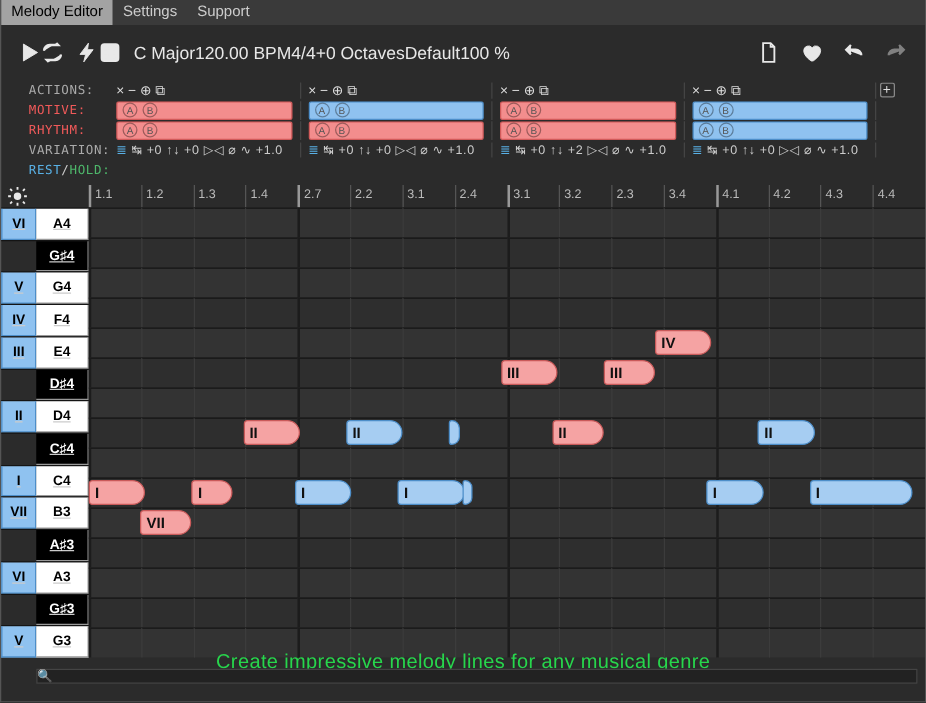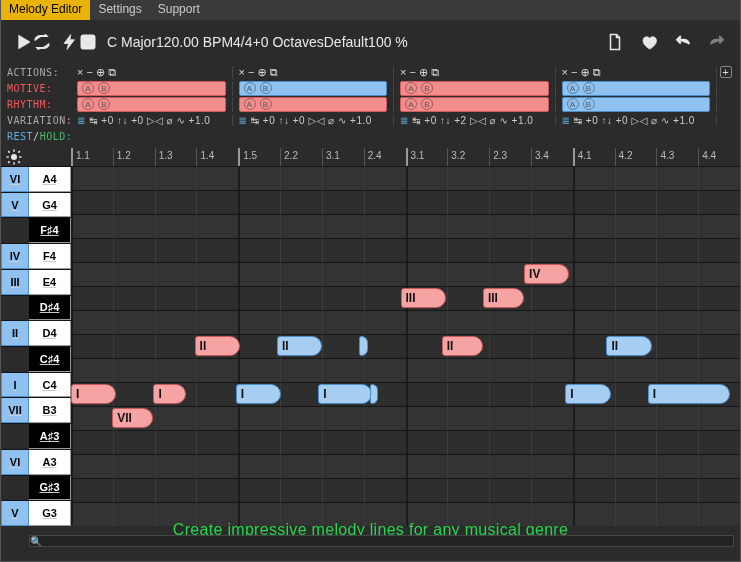--- a/index.html
+++ b/index.html
@@ -1,30 +1,30 @@
 <!DOCTYPE html>
 <html><head>
 <meta charset="utf-8">
 <style>
   * { box-sizing: border-box; margin: 0; padding: 0; }
   html, body { width: 741px; height: 562px; background: #2b2b2b; font-family: Arial, sans-serif; color: #ccc; font-size: 12px; overflow: hidden; }
   .root { position: relative; width: 741px; height: 562px; background: #2b2b2b; border-left:1px solid #555;border-right:1px solid #555;border-bottom:1px solid #555; }
   
   .menubar { display: flex; background: #3a3a3a; height: 20px; font-size: 12px; }
   .menubar .tab { padding: 2px 8px 2px 8px; cursor: pointer; }
-  .menubar .tab.active { background: #eab308; color: #000; font-weight: 500; }
+  .menubar .tab.active { background: #a3a3a3; color: #000; font-weight: 500; }
   
   .toolbar { display: flex; align-items: center; padding: 13px 14px; gap: 0; color:#e8e8e8; font-size:14px; }
   .toolbar .icon, .tb-icon { display:inline-flex; align-items:center; justify-content:center; width:18px; height:18px; }
   .tb-icon svg { width:18px; height:18px; fill:#e8e8e8; stroke:#e8e8e8; }
   .spacer { flex: 0 0 10px; }
   .toolbar .txt { white-space: nowrap; }
   .toolbar .right { margin-left:auto; display:flex; align-items:center; gap:16px; }
   
-  .paramrows { padding: 0 6px; }
+  .paramrows { padding: 0 22px; }
   .prow { display:flex; height:16px; font-size:10px; align-items:center; }
   .prow .lbl { width:64px; font-family: monospace; font-size:10px; letter-spacing:0.5px; }
   .lbl.actions { color:#aaa; }
   .lbl.motive { color:#f15a5a; }
   .lbl.rhythm { color:#f15a5a; }
   .lbl.variation{ color:#aaa; }
   .lbl.resthold { }
   .resthold .rest { color:#59b1e6; }
   .resthold .hold { color:#4eb86b; }
   .cells { display:flex; flex:1; gap:0; }
@@ -256,21 +256,21 @@
             <circle cx="12" cy="12" r="3"></circle>
             <path d="M12 2v3M12 19v3M4.2 4.2l2 2M17.8 17.8l2 2M2 12h3M19 12h3M4.2 19.8l2-2M17.8 6.2l2-2"></path>
           </svg>
         </span>
       </div>
   <div class="ticks" id="ruler-ticks">
         <div class="bar">1.1</div>
         <div>1.2</div>
         <div>1.3</div>
         <div>1.4</div>
-        <div class="bar">1.5</div>
+        <div class="bar">2.7</div>
         <div>2.2</div>
         <div>3.1</div>
         <div>2.4</div>
         <div class="bar">3.1</div>
         <div>3.2</div>
         <div>2.3</div>
         <div>3.4</div>
         <div class="bar">4.1</div>
         <div>4.2</div>
         <div>4.3</div>
@@ -278,26 +278,26 @@
       </div>
 </div>
 
 <div class="gridarea">
   <div class="pianokeys" id="pianokeys">
         <div class="keyrow">
           <div class="roman">VI</div>
           <div class="note">A4</div>
         </div>
         <div class="keyrow">
+          <div class="roman empty"></div>
+          <div class="note black">G♯4</div>
+        </div>
+        <div class="keyrow">
           <div class="roman">V</div>
           <div class="note">G4</div>
-        </div>
-        <div class="keyrow">
-          <div class="roman empty"></div>
-          <div class="note black">F♯4</div>
         </div>
         <div class="keyrow">
           <div class="roman">IV</div>
           <div class="note">F4</div>
         </div>
         <div class="keyrow">
           <div class="roman">III</div>
           <div class="note">E4</div>
         </div>
         <div class="keyrow">

